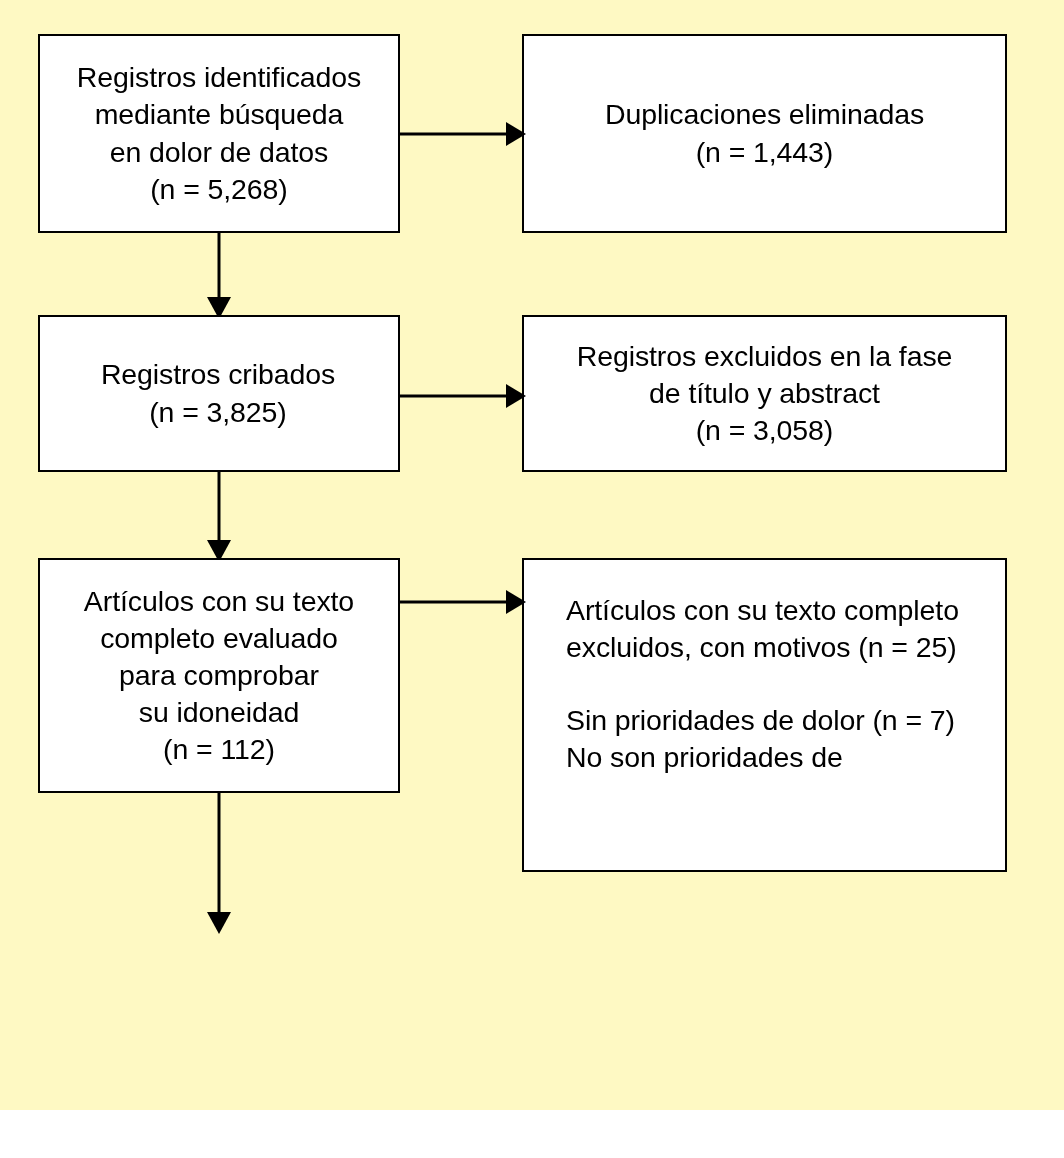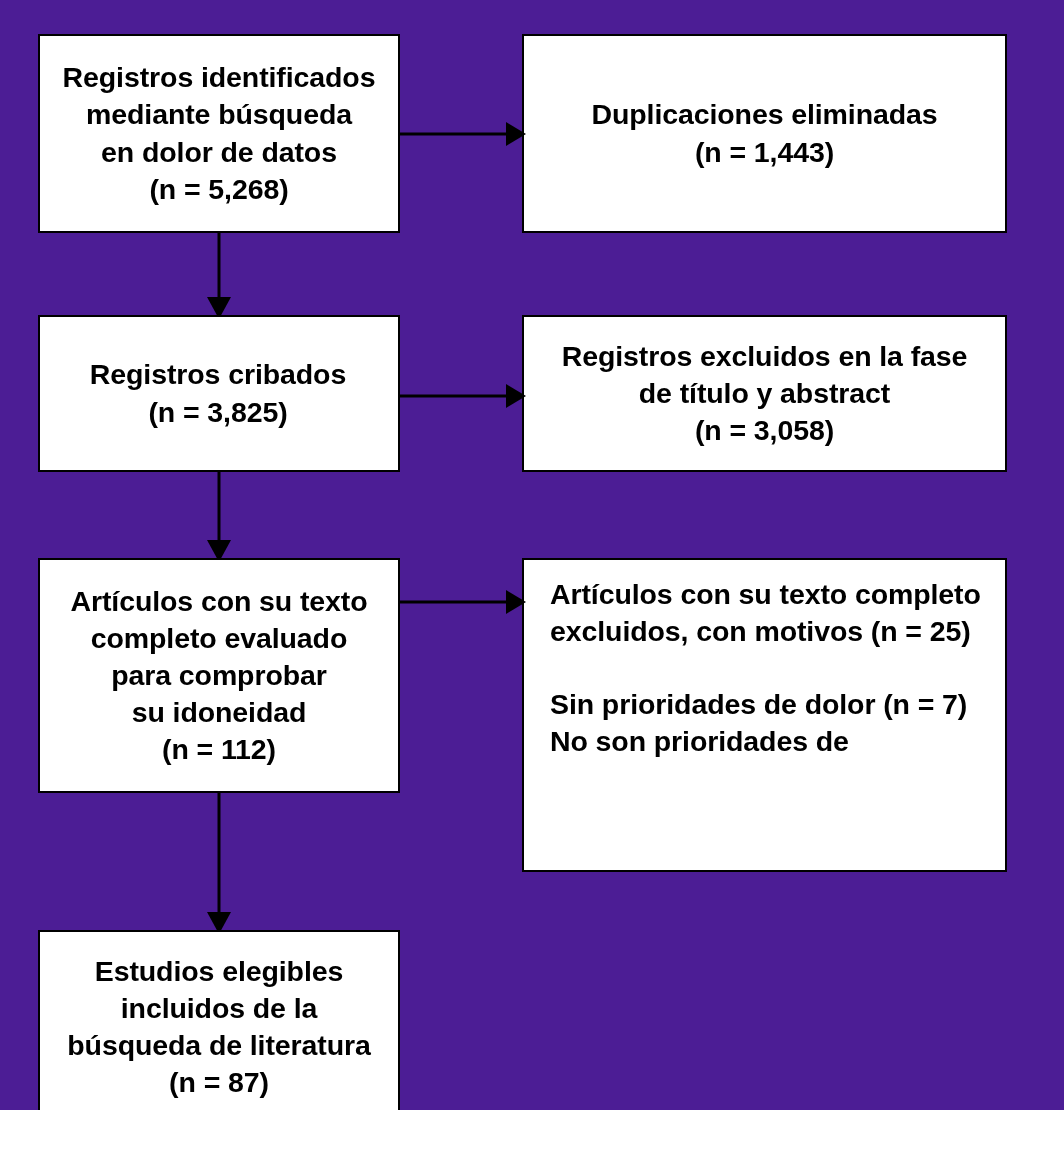--- a/index.html
+++ b/index.html
@@ -9,23 +9,22 @@
     background: #ffffff;
   }
   body {
     font-family: "Liberation Sans", "DejaVu Sans", sans-serif;
     color: #000000;
   }
   #diagram {
     position: relative;
     width: 1064px;
     height: 1110px;
-    background: #4c1d95;
+    background: #fef9c3;
     overflow: hidden;
-    font-weight: bold;
   }
   .box {
     position: absolute;
     box-sizing: border-box;
     border: 2.5px solid #000000;
     background: #ffffff;
     display: flex;
     flex-direction: column;
     justify-content: center;
     align-items: center;
@@ -36,21 +35,21 @@
     padding: 4px 10px;
   }
   .box .line {
     display: block;
     white-space: nowrap;
   }
   .box.left-align {
     align-items: flex-start;
     text-align: left;
     justify-content: flex-start;
-    padding: 0;
+    padding: 16px;
   }
   .box.left-align .inner {
     width: 100%;
     padding-left: 26px;
     padding-top: 16px;
     box-sizing: border-box;
   }
   .box.left-align .line {
     display: block;
     text-align: left;
@@ -156,20 +155,14 @@
     </svg>
   </div>
 
   <div class="conn" style="left:204px; top:791px; width:30px; height:143px;">
     <svg width="30" height="143" viewBox="0 0 30 143">
       <line x1="15" y1="0" x2="15" y2="121" stroke="#000" stroke-width="3"></line>
       <polygon points="3,121 27,121 15,143" fill="#000"></polygon>
     </svg>
   </div>
 
-  <div class="box" id="box-included">
-    <span class="line">Estudios elegibles</span>
-    <span class="line">incluidos de la</span>
-    <span class="line">búsqueda de literatura</span>
-    <span class="line">(n = 87)</span>
-  </div>
 
 </div>
 
 </body></html>

